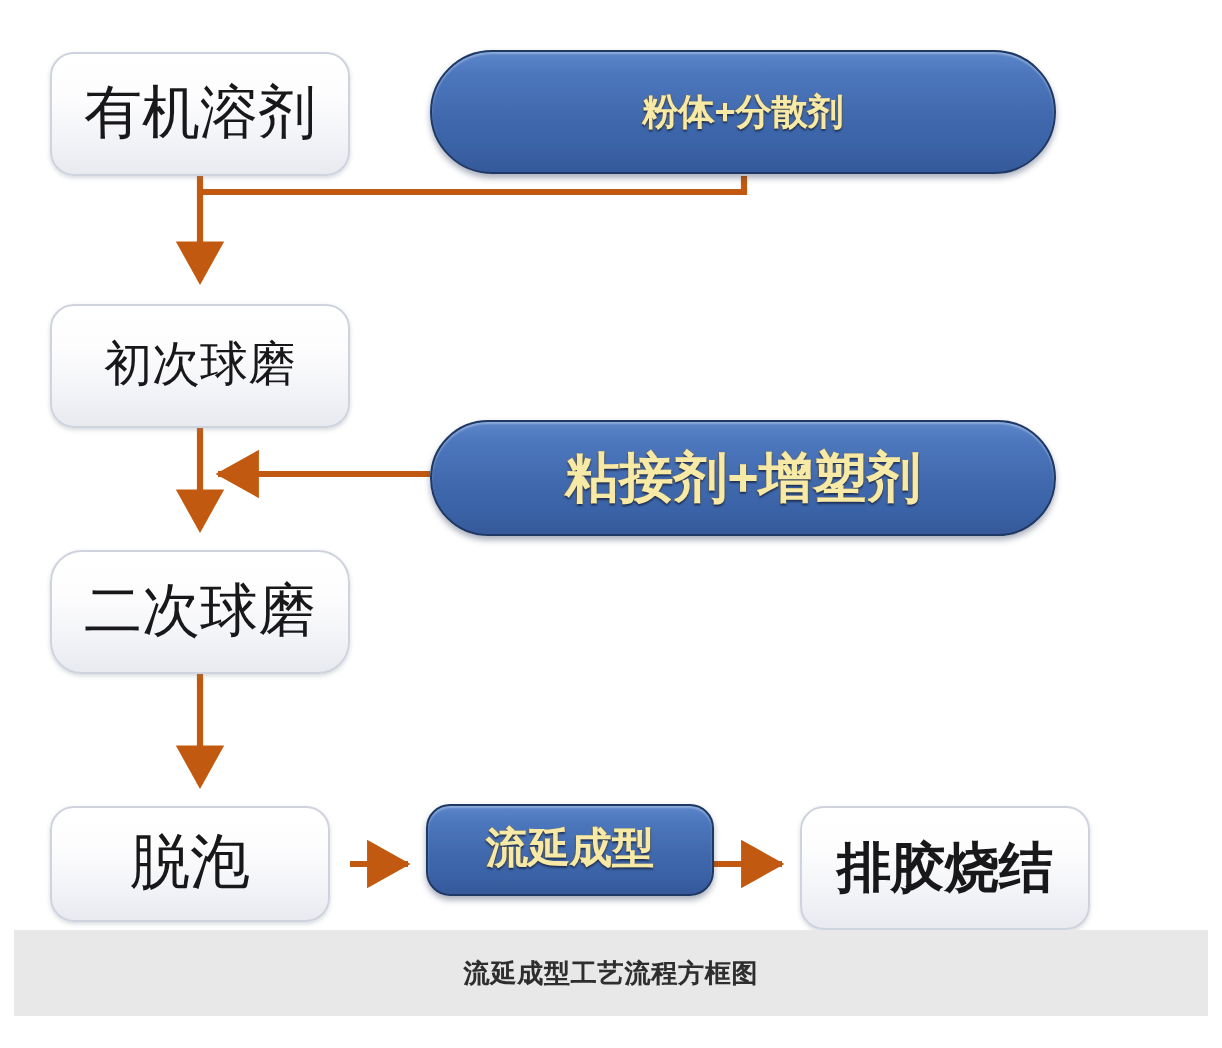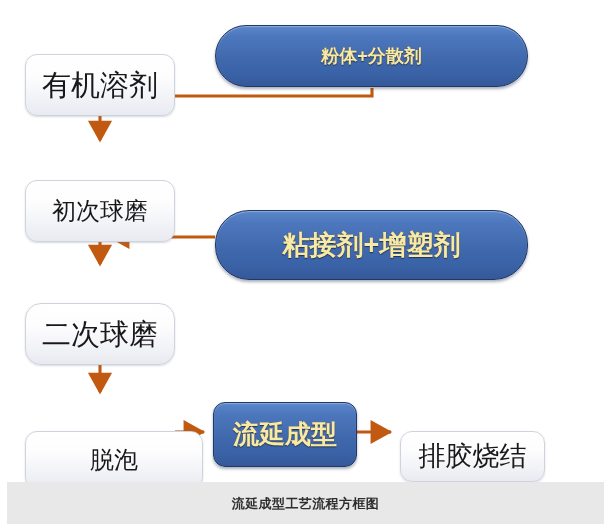--- a/index.html
+++ b/index.html
@@ -44,21 +44,20 @@
     background: linear-gradient(to bottom,
                 #ffffff 0%,
                 #fdfdfe 35%,
                 #f2f3f7 72%,
                 #e8eaf0 100%);
     border: 1px solid #cfd3dd;
     border-radius: 14px;
     color: #18181a;
     box-shadow: 0 1px 2px rgba(120,128,145,0.30),
                 inset 0 1px 0 rgba(255,255,255,0.95);
-    margin-top: 28px;
   }
 
   
   .node.filled {
     background: linear-gradient(to bottom,
                 #5b86c9 0%,
                 #4d77bd 18%,
                 #4069ad 55%,
                 #3a62a6 80%,
                 #35599a 100%);
@@ -71,31 +70,31 @@
                 inset 0 1px 1px rgba(255,255,255,0.32);
   }
 
   .node.pill { border-radius: 34px; }
   .node.rrect { border-radius: 12px; }
 
   
   #node-organic-solvent { left: 25px;  top: 26px;  width: 150px; height: 62px;  font-size: 29px; }
   #node-powder-dispersant { left: 215px; top: 25px;  width: 313px; height: 62px; font-size: 18px; font-weight: bold; }
   #node-primary-milling { left: 25px;  top: 152px; width: 150px; height: 62px;  font-size: 24px; }
-  #node-binder-plasticizer { left: 215px; top: 210px; width: 313px; height: 70px; font-size: 27px; font-weight: bold; }
+  #node-binder-plasticizer { left: 215px; top: 210px; width: 313px; height: 58px; font-size: 27px; font-weight: bold; }
   #node-secondary-milling { left: 25px;  top: 275px; width: 150px; height: 62px;  font-size: 29px; border-radius: 16px; }
-  #node-defoaming { left: 25px;  top: 403px; width: 178px; height: 58px; font-size: 24px; }
-  #node-tape-casting { left: 213px; top: 402px; width: 144px; height: 65px; font-size: 26px; font-weight: bold; }
-  #node-debinding-sintering { left: 400px; top: 403px; width: 145px; height: 51px; font-size: 27px; }
+  #node-defoaming { left: 25px;  top: 403px; width: 140px; height: 58px; font-size: 30px; }
+  #node-tape-casting { left: 213px; top: 402px; width: 144px; height: 46px; font-size: 21px; font-weight: bold; }
+  #node-debinding-sintering { left: 400px; top: 403px; width: 145px; height: 62px; font-size: 27px; font-weight: bold; }
 
   
   #caption-band {
     position: absolute;
     left: 7px;
-    top: 482px;
+    top: 465px;
     width: 597px;
     height: 43px;
     background: #e8e8e8;
     display: flex;
     align-items: center;
     justify-content: center;
   }
   #caption-text {
     font-size: 13px;
     font-weight: bold;

